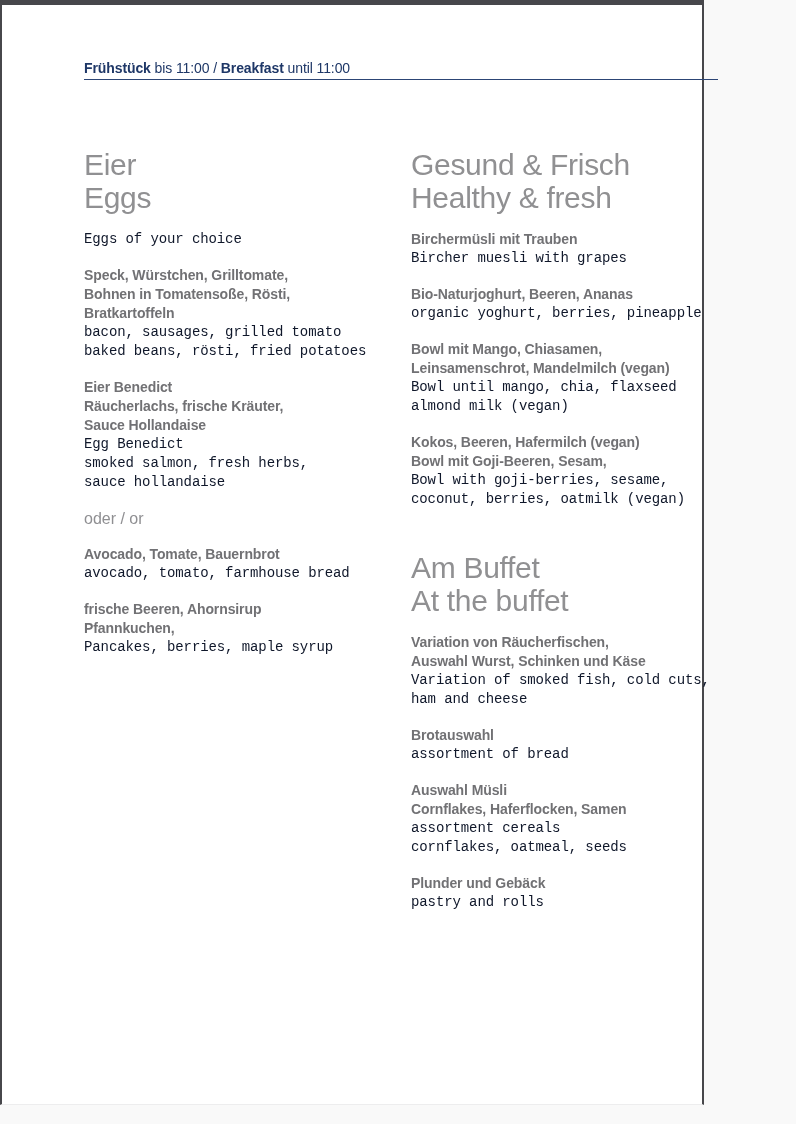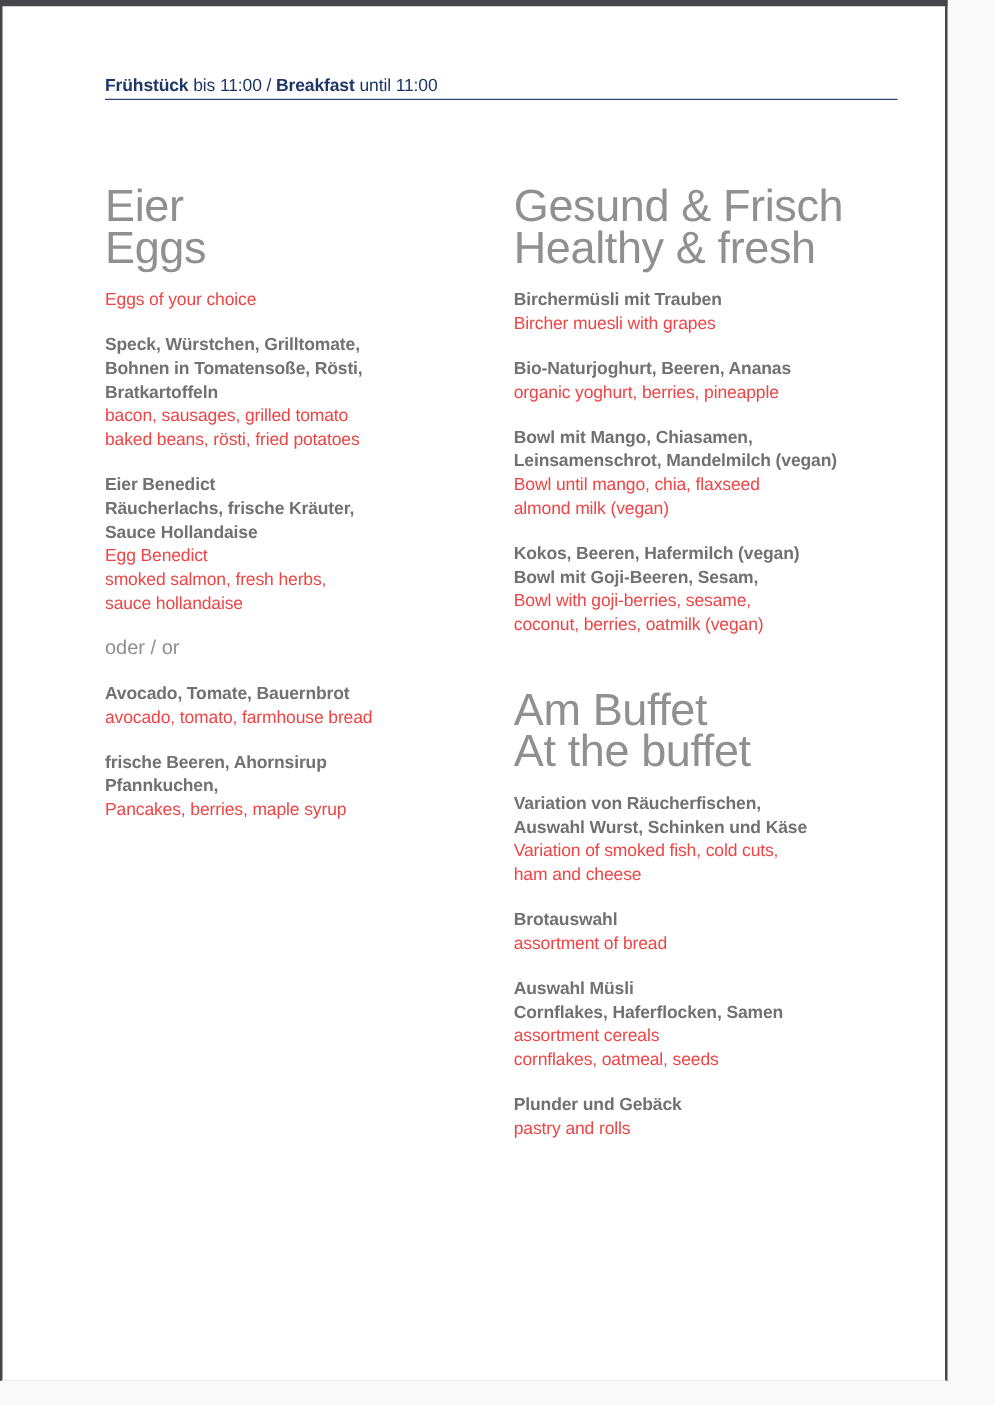--- a/index.html
+++ b/index.html
@@ -8,21 +8,21 @@
     width: 796px;
     height: 1124px;
     background: #f9f9f9;
     font-family: "Liberation Sans", "DejaVu Sans", sans-serif;
     overflow: hidden;
   }
   .page {
     position: absolute;
     left: 0;
     top: 0;
-    width: 758px;
+    width: 704px;
     height: 1105px;
     box-sizing: border-box;
     background: #ffffff;
     border-top: 5px solid #47474b;
     border-left: 2px solid #47474b;
     border-right: 2px solid #47474b;
     border-bottom: 1px solid #ededee;
   }
   .header {
     position: absolute;
@@ -44,42 +44,43 @@
   }
   .col {
     position: absolute;
     top: 143px;
     width: 330px;
   }
   .col-left  { left: 82px;  width: 315px; }
   .col-right { left: 409px; width: 340px; }
   .section + .section { margin-top: 42px; }
   .section-heading {
-    font-size: 36px;
+    font-size: 30px;
     line-height: 33px;
     font-weight: 400;
     letter-spacing: -0.3px;
     color: #909092;
     margin-bottom: 16px;
   }
   .item { margin-bottom: 17px; }
   .item:last-child { margin-bottom: 0; }
   .line-de {
     font-size: 14px;
     line-height: 19px;
     font-weight: 700;
     letter-spacing: -0.1px;
     color: #717174;
   }
   .line-en {
     font-size: 14px;
     line-height: 19px;
     font-weight: 400;
     letter-spacing: -0.1px;
-    color: #ef4444;
+    color: #0f172a;
+    font-family: Liberation Mono, monospace;
   }
   .connector {
     font-size: 16px;
     line-height: 19px;
     color: #8f8f92;
     margin-bottom: 17px;
   }
   .bottom-strip {
     position: absolute;
     left: 0;

